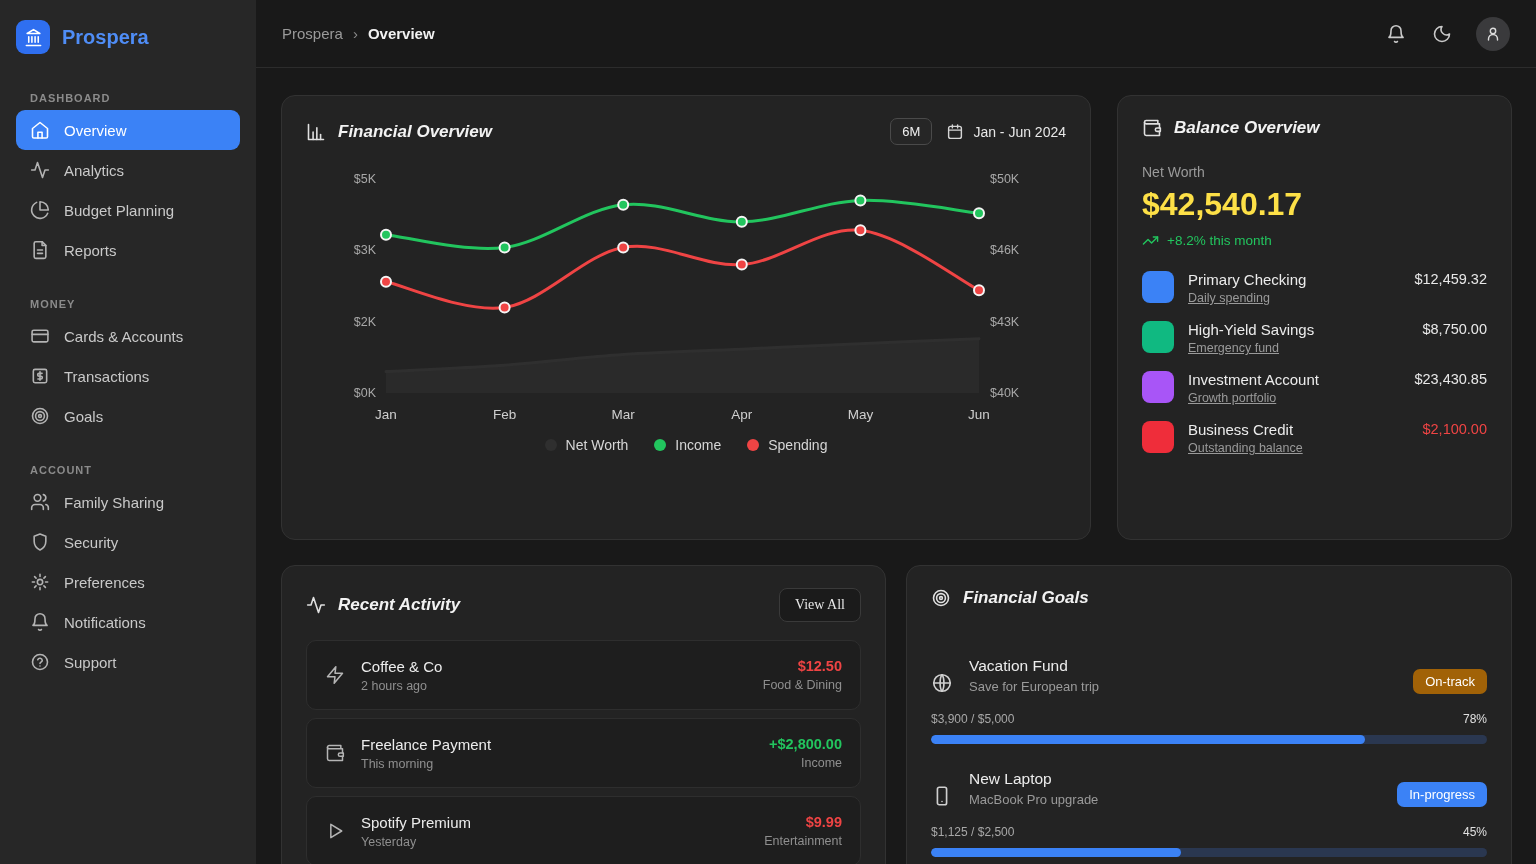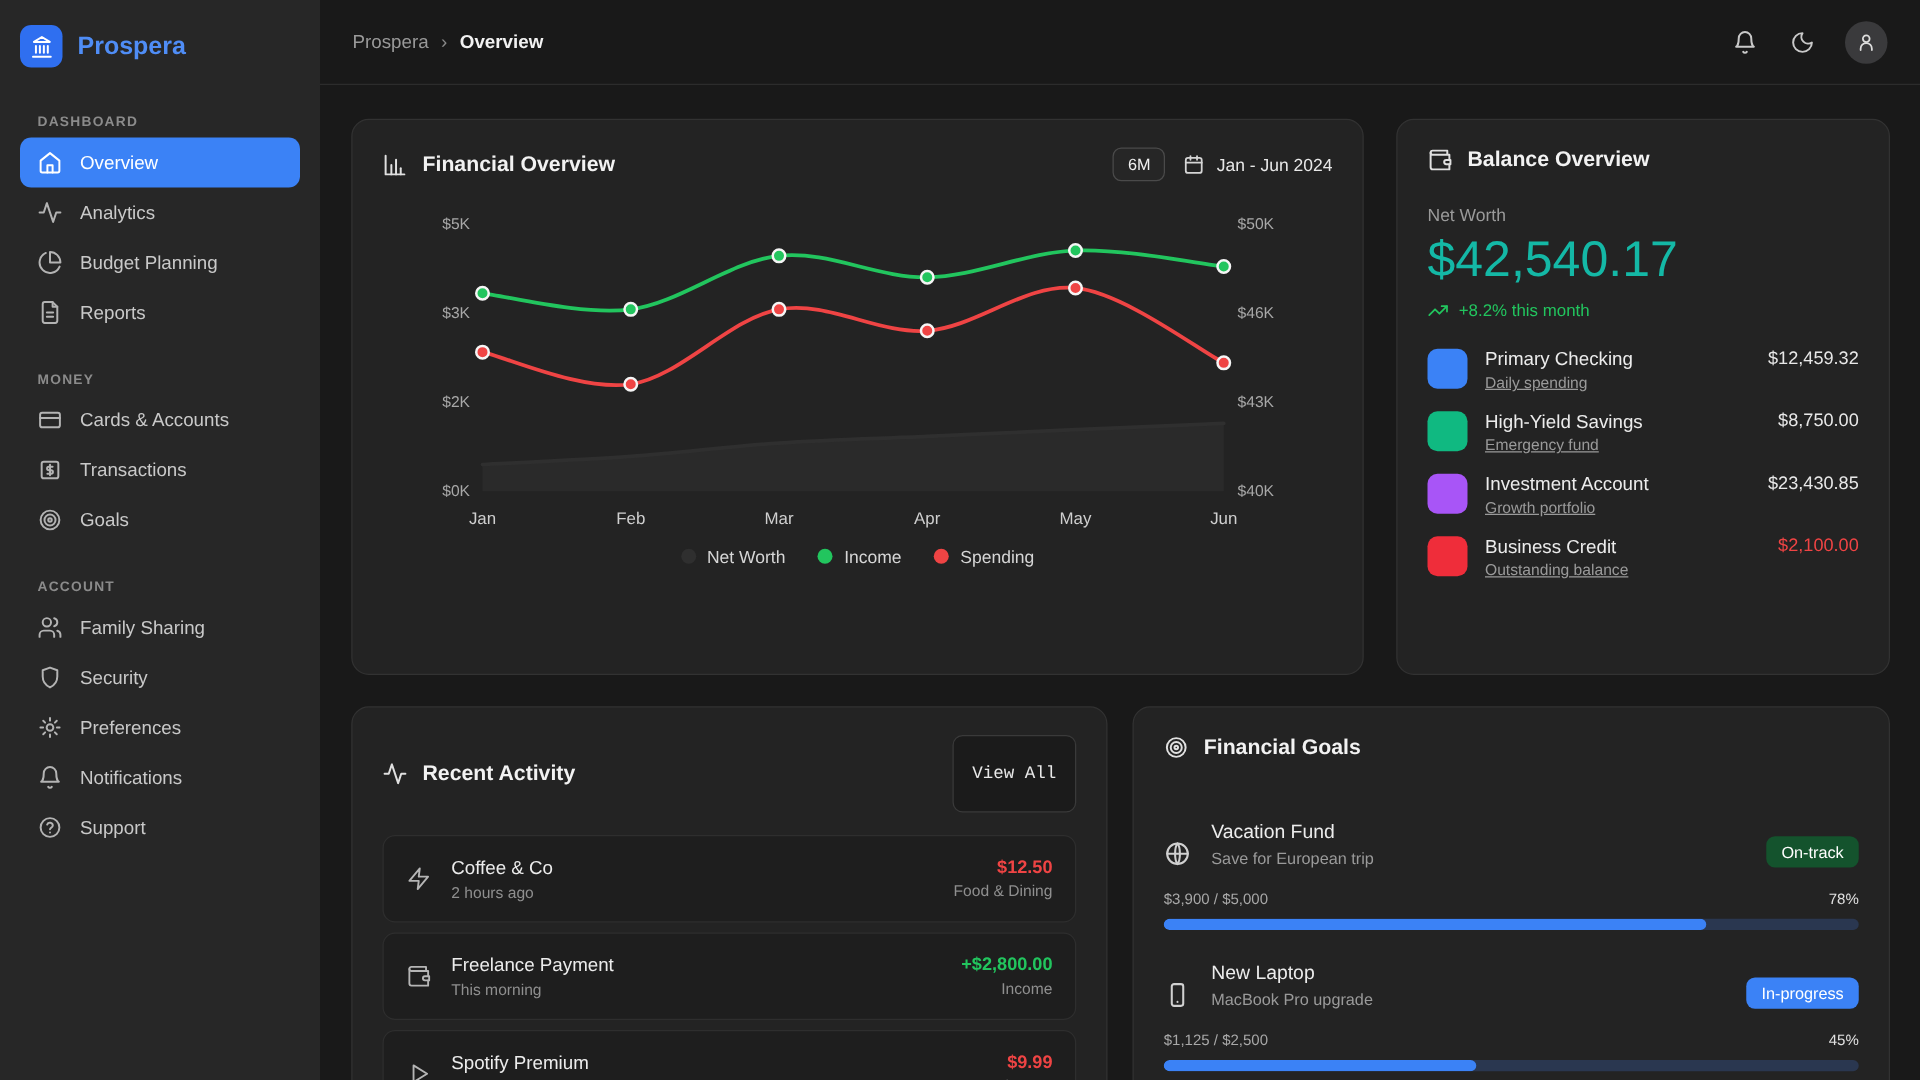--- a/index.html
+++ b/index.html
@@ -34,52 +34,52 @@
   .topbar-actions { display:flex; align-items:center; gap:22px; }
   .icon-btn { background:none; border:none; color:#c9c9c9; cursor:pointer; display:flex; padding:2px; }
   .avatar { width:34px; height:34px; border-radius:50%; background:#3a3a3c; display:flex; align-items:center; justify-content:center; color:#dcdcdc; cursor:pointer; }
 
   .content { flex:1; padding:27px 24px 24px 25px; overflow:hidden; }
   .row1 { display:flex; gap:26px; }
   .row2 { display:flex; gap:20px; margin-top:25px; }
 
   .card { background:#232323; border:1px solid #323232; border-radius:14px; padding:22px 24px; }
   .card-head { display:flex; align-items:center; justify-content:space-between; }
-  .card-title-wrap { display:flex; align-items:center; gap:12px; }
+  .card-title-wrap { display:flex; align-items:center; gap:12px;font-style:italic; }
   .card-title { font-size:17px; font-weight:700; color:#f2f2f2; }
   .title-icon { color:#e0e0e0; display:flex; }
 
   
   .fo-card { width:810px; min-width:810px; height:445px; }
   .fo-controls { display:flex; align-items:center; gap:14px; }
   .range-btn { background:#262626; border:1px solid #4a4a4a; color:#f0f0f0; font-size:13px; padding:5px 11px; border-radius:7px; cursor:pointer; font-family:inherit; }
   .date-range { display:flex; align-items:center; gap:9px; color:#e8e8e8; font-size:14px; }
   .date-range .cal { color:#d5d5d5; display:flex; }
   .chart-wrap { margin-top:14px; }
   .legend { display:flex; align-items:center; justify-content:center; gap:26px; margin-top:6px; }
   .legend-item { display:flex; align-items:center; gap:9px; font-size:14px; color:#d6d6d6; }
   .legend-dot { width:12px; height:12px; border-radius:50%; }
 
   
   .bo-card { flex:1; height:445px; }
   .nw-label { color:#9a9a9a; font-size:14px; margin-top:26px; }
-  .nw-value { font-size:40px; font-weight:400; color:#14b8a6; margin-top:6px; }
+  .nw-value { font-size:32px; font-weight:700; color:#fde047; margin-top:6px; }
   .nw-change { display:flex; align-items:center; gap:8px; color:#22c55e; font-size:13.5px; margin-top:9px; }
   .accounts { margin-top:22px; display:flex; flex-direction:column; gap:16px; }
   .account-row { display:flex; align-items:flex-start; gap:14px; }
   .account-icon { width:32px; height:32px; border-radius:8px; }
   .account-info { flex:1; }
   .account-name { font-size:15px; color:#ececec; }
   .account-sub { font-size:12.5px; color:#9a9a9a; margin-top:3px;text-decoration:underline; }
   .account-amount { font-size:14.5px; color:#e8e8e8; font-weight:500; }
   .account-amount.negative { color:#ef4444; }
 
   
   .ra-card { width:605px; min-width:605px; height:420px; }
-  .view-all-btn { background:#1b1b1b; border:1px solid #3a3a3a; color:#e8e8e8; font-size:14px; padding:22px 15px; border-radius:8px; cursor:pointer; font-family:Liberation Mono, monospace; }
+  .view-all-btn { background:#1b1b1b; border:1px solid #3a3a3a; color:#e8e8e8; font-size:14px; padding:8px 15px; border-radius:8px; cursor:pointer; font-family:Liberation Serif, serif; }
   .activity-list { margin-top:18px; display:flex; flex-direction:column; gap:8px; }
   .activity-item { background:#1e1e1e; border:1px solid #2e2e2e; border-radius:10px; height:70px; display:flex; align-items:center; padding:0 18px; gap:16px; }
   .act-icon { color:#b5b5b5; display:flex; }
   .act-info { flex:1; }
   .act-name { font-size:15px; color:#ececec; }
   .act-time { font-size:12.5px; color:#8f8f8f; margin-top:4px; }
   .act-right { text-align:right; }
   .act-amount { font-size:14.5px; font-weight:600; }
   .act-amount.debit { color:#ef4444; }
   .act-amount.credit { color:#22c55e; }
@@ -509,21 +509,21 @@
                 <svg width="22" height="22" viewBox="0 0 24 24" fill="none" stroke="currentColor" stroke-width="1.8" stroke-linecap="round" stroke-linejoin="round">
                   <circle cx="12" cy="12" r="9"></circle>
                   <line x1="3" y1="12" x2="21" y2="12"></line>
                   <path d="M12 3c2.8 3.6 2.8 14.4 0 18c-2.8-3.6-2.8-14.4 0-18z"></path>
                 </svg>
               </span>
             <div class="goal-info">
               <div class="goal-name">Vacation Fund</div>
               <div class="goal-desc">Save for European trip</div>
             </div>
-            <span class="goal-badge" style="background-color: #14532d; margin-top: 35px;">On-track</span>
+            <span class="goal-badge" style="background-color: #a16207; margin-top: 35px;">On-track</span>
           </div>
           <div class="goal-progress-row">
             <span class="goal-amounts">$3,900 / $5,000</span>
             <span class="goal-pct">78%</span>
           </div>
           <div class="progress-track">
             <div class="progress-fill" style="width: 78%;"></div>
           </div>
         </div>
 

